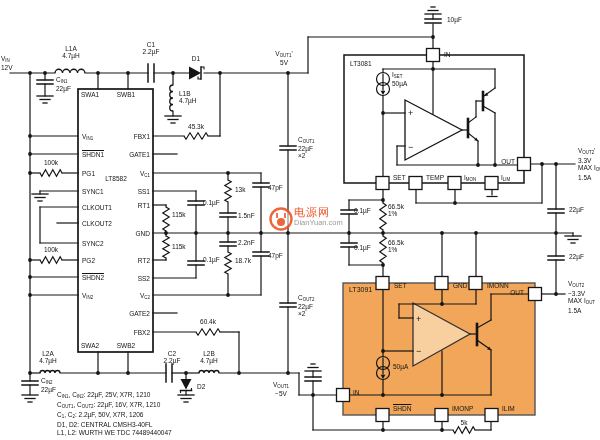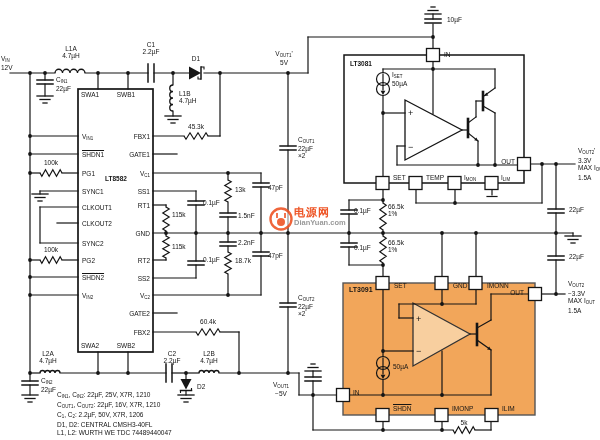--- a/index.html
+++ b/index.html
@@ -3,21 +3,21 @@
 <meta charset="utf-8">
 <style>
   html,body{margin:0;padding:0;background:#fff;}
   #stage{position:relative;width:600px;height:440px;background:#fff;overflow:hidden;
          font-family:"Liberation Sans","DejaVu Sans",sans-serif;}
   #cv{position:absolute;left:0;top:0;}
   .lbl{position:absolute;font-size:6.5px;line-height:7px;color:#141414;white-space:pre;
        font-family:"Liberation Sans","DejaVu Sans",sans-serif;}
   .lbl sub{font-size:68%;vertical-align:-0.25em;}
   .lbl .ov{text-decoration:overline;}
-  .b{font-weight:bold;}
+  .b{font-weight:normal;}
 </style>
 </head>
 <body>
 
 <div id="stage">
   <svg id="cv" width="600" height="440" viewBox="0 0 600 440">
       <g>
 <rect x="78" y="89" width="75" height="263" fill="#fff" stroke="#151515" stroke-width="1.7"></rect>
       </g>
       <g>

